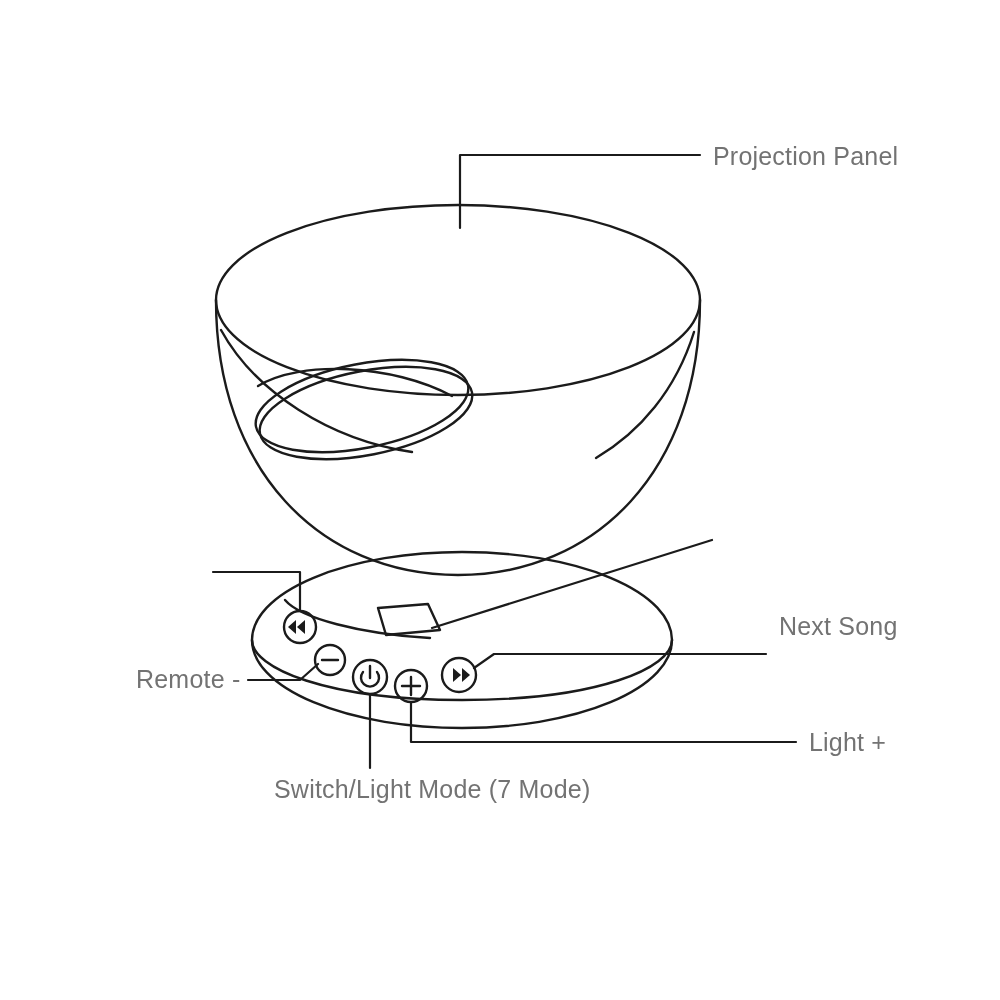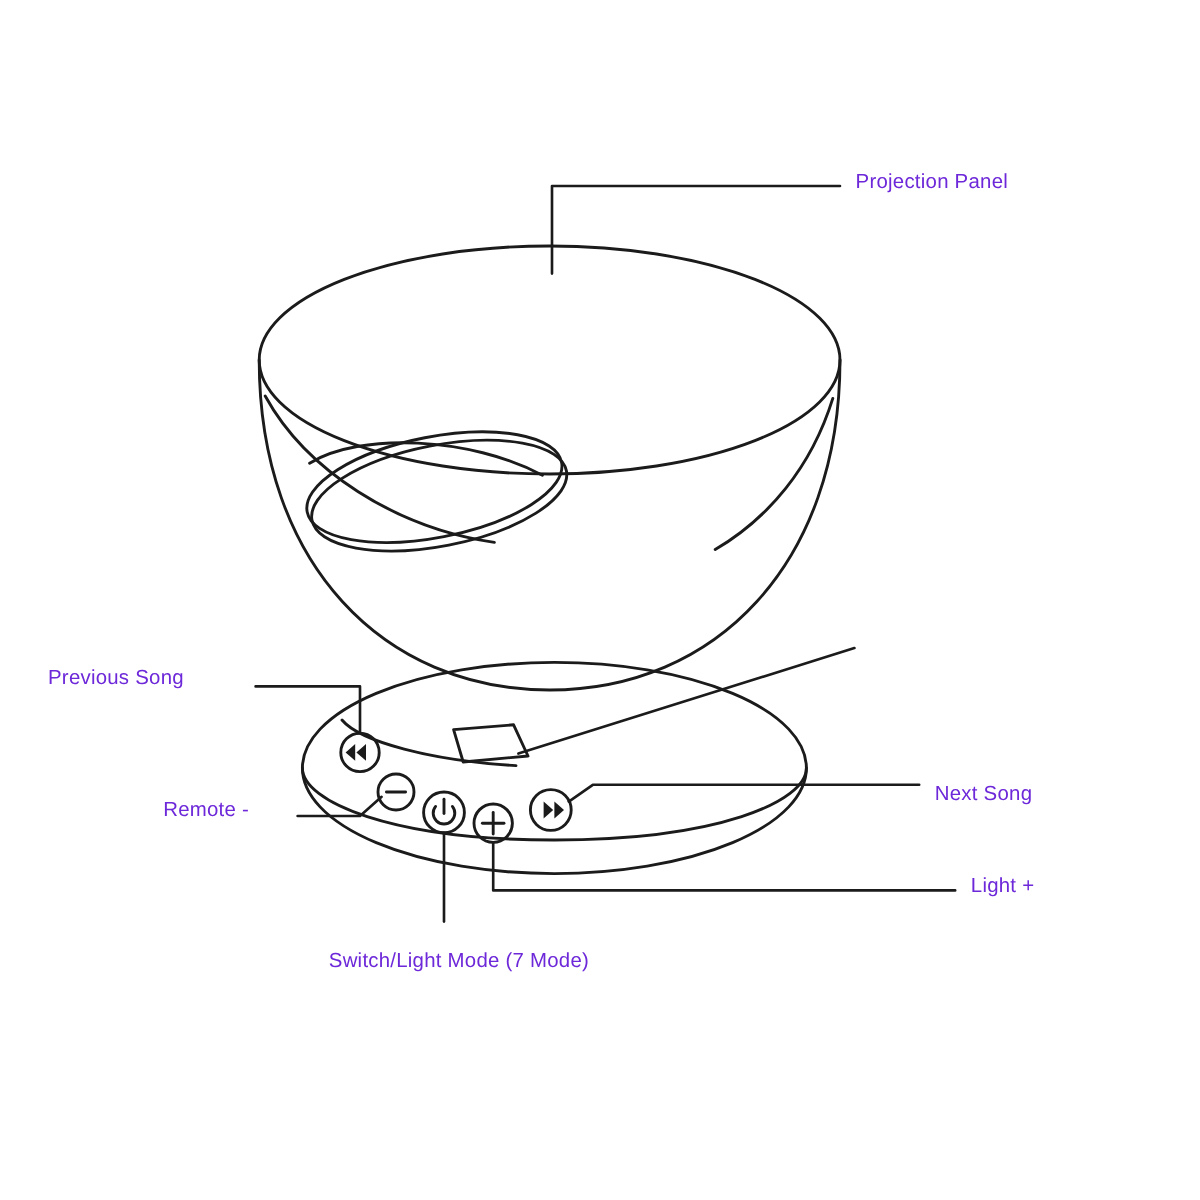--- a/index.html
+++ b/index.html
@@ -23,32 +23,32 @@
   svg.diagram {
     position: absolute;
     left: 0;
     top: 0;
     width: 1000px;
     height: 1000px;
   }
   .label {
     position: absolute;
     font-family: "Liberation Sans", sans-serif;
-    font-size: 17px;
-    color: #6d28d9;
+    font-size: 25px;
+    color: #737373;
     white-space: nowrap;
     letter-spacing: 0.2px;
   }
   .label-projection-panel { left: 713px; top: 142px; }
   .label-remote-receiver  { left: 697px; top: 494px; }
   .label-previous-song    { left: 40px;  top: 555px; }
-  .label-next-song        { left: 779px; top: 652px; }
+  .label-next-song        { left: 779px; top: 612px; }
   .label-volume-minus     { left: 136px; top: 665px; }
   .label-volume-plus      { left: 809px; top: 728px; }
-  .label-switch-mode      { left: 274px; top: 791px; }
+  .label-switch-mode      { left: 274px; top: 775px; }
 </style>
 </head>
 <body>
 
 <div id="diagram-root">
 
   <svg class="diagram" viewBox="0 0 1000 1000">
     <g fill="none" stroke="#1b1b1b" stroke-width="2.4" stroke-linecap="round" stroke-linejoin="round">
 
       <ellipse cx="458" cy="300" rx="242" ry="95"></ellipse>
@@ -116,21 +116,20 @@
         <path d="M411,702 L411,742 L796,742"></path>
 
         <path d="M370,694 L370,768"></path>
       </g>
     </g>
   </svg>
 
   <div class="label label-projection-panel">Projection Panel</div>
 
 
-  <div class="label label-previous-song">Previous Song</div>
 
   <div class="label label-next-song">Next Song</div>
 
   <div class="label label-volume-minus">Remote -</div>
 
   <div class="label label-volume-plus">Light +</div>
 
   <div class="label label-switch-mode">Switch/Light Mode (7 Mode)</div>
 
 </div>

